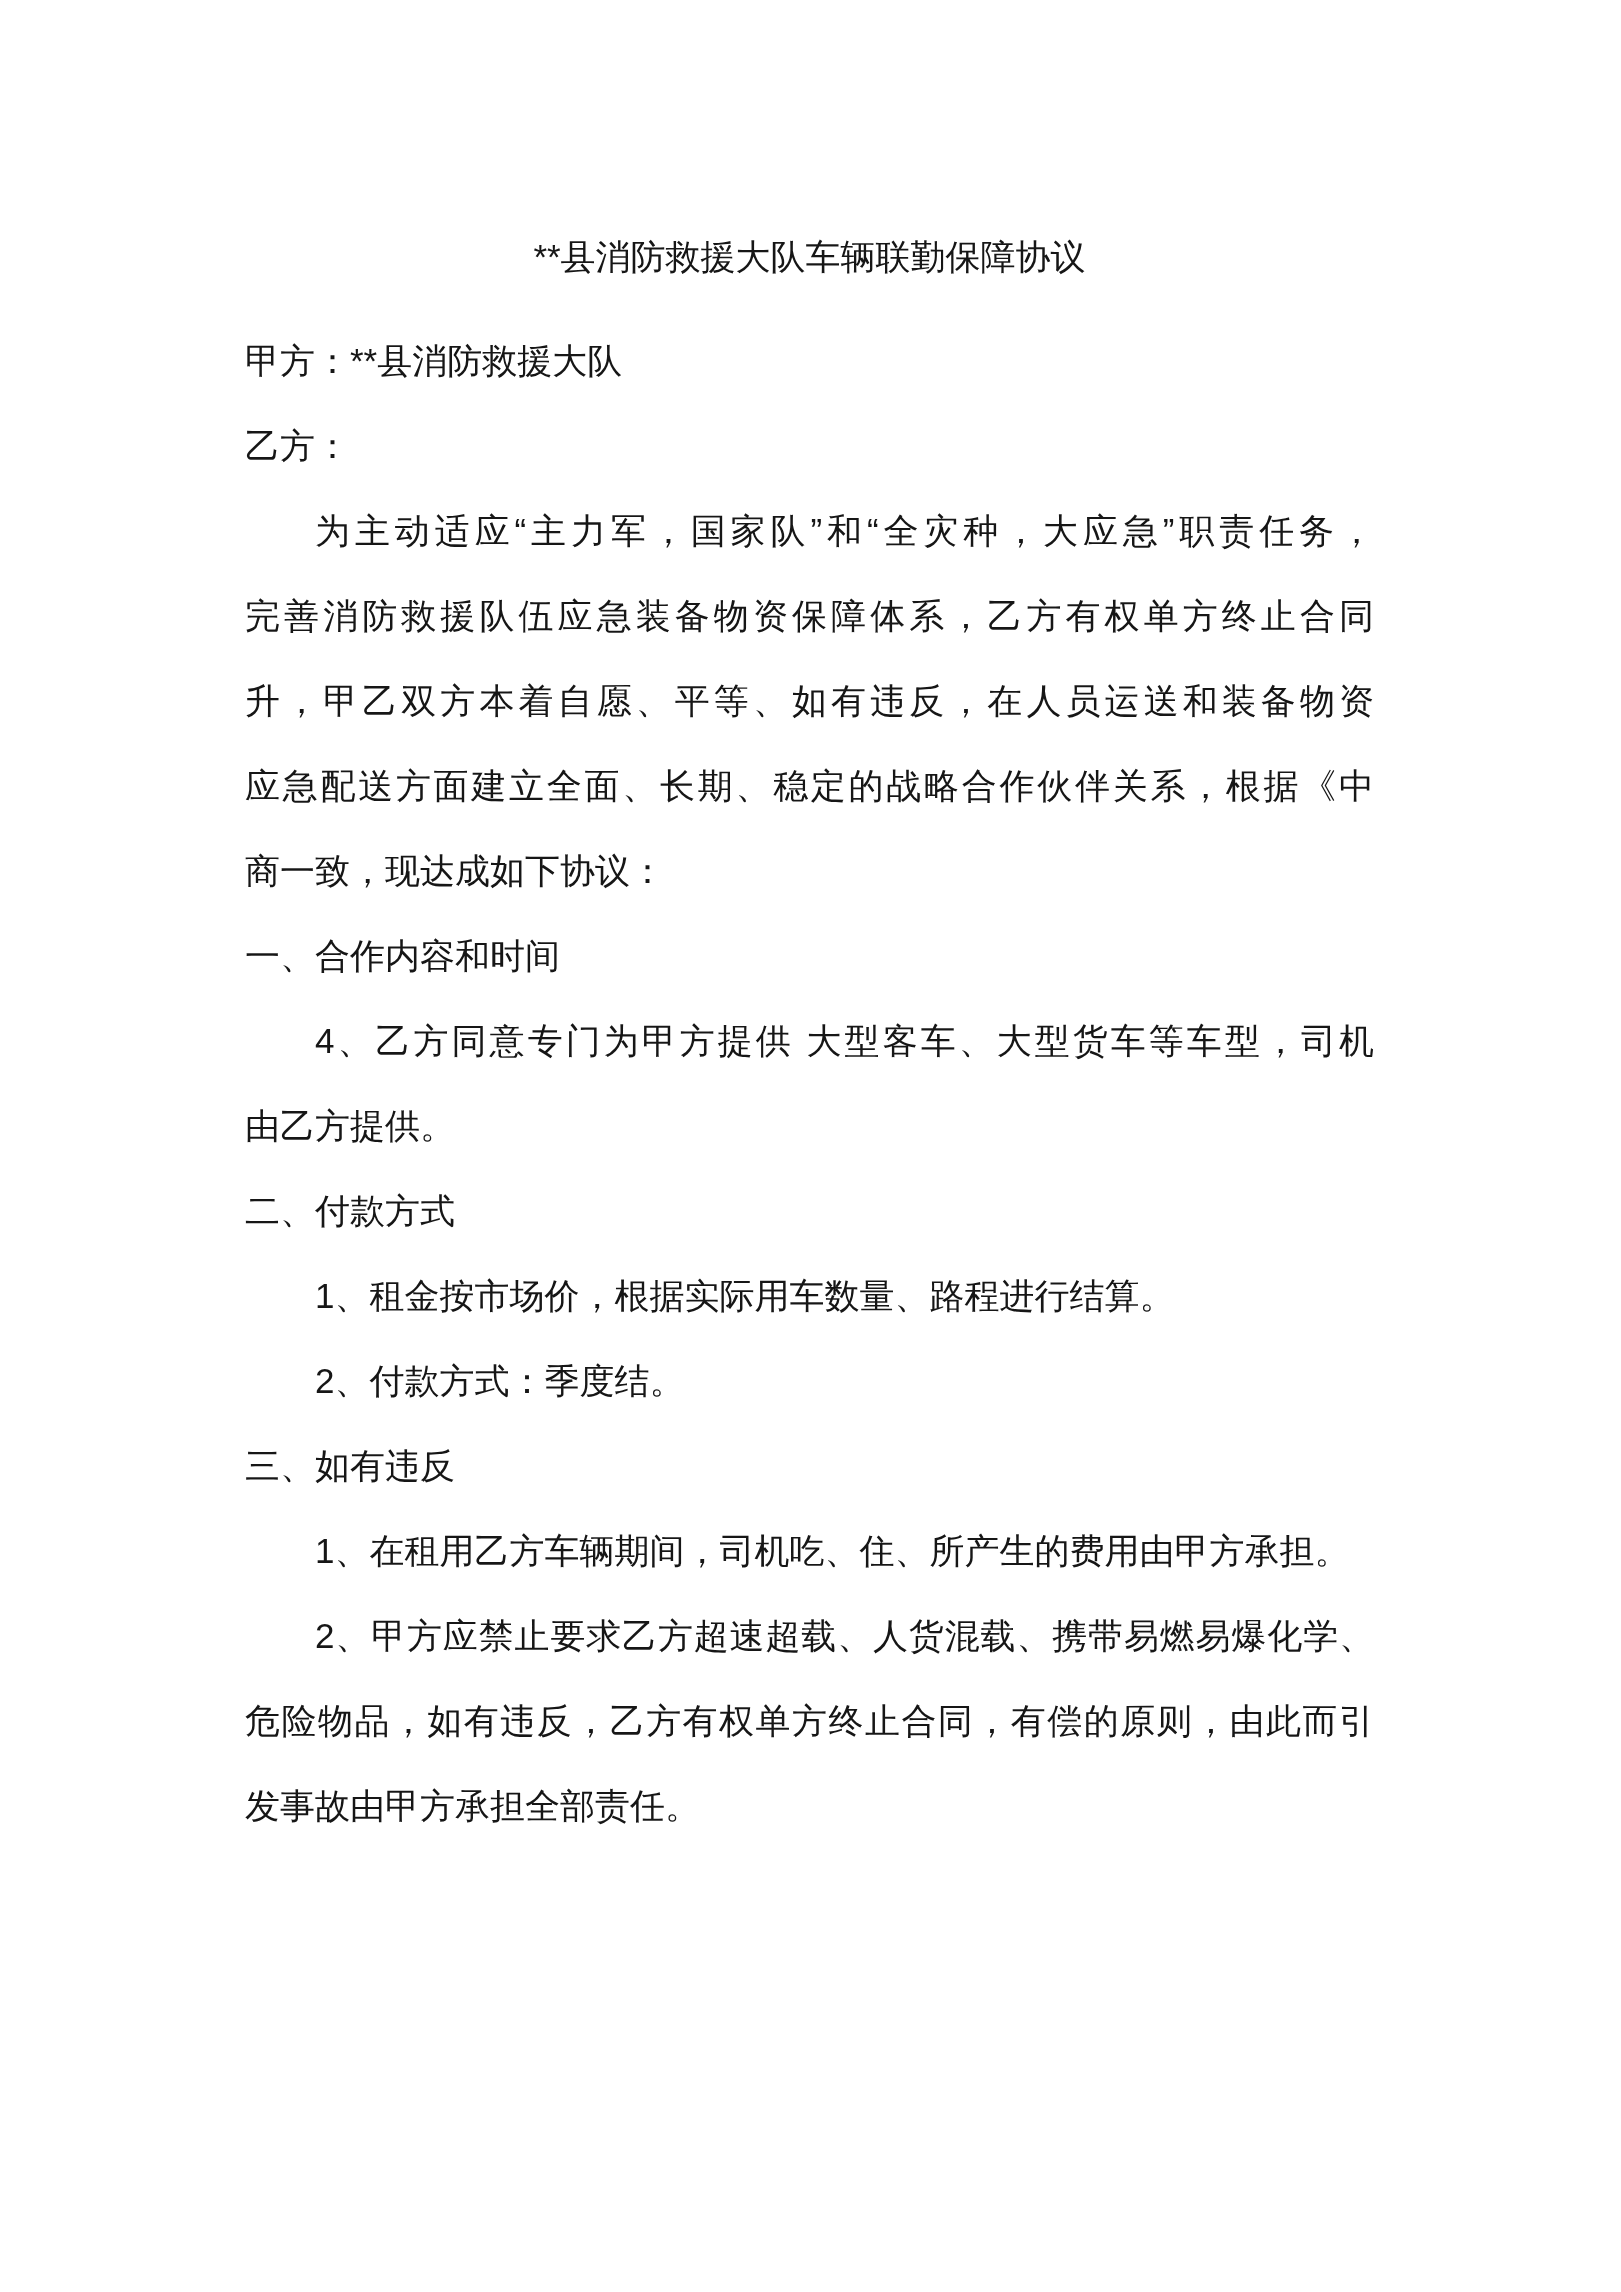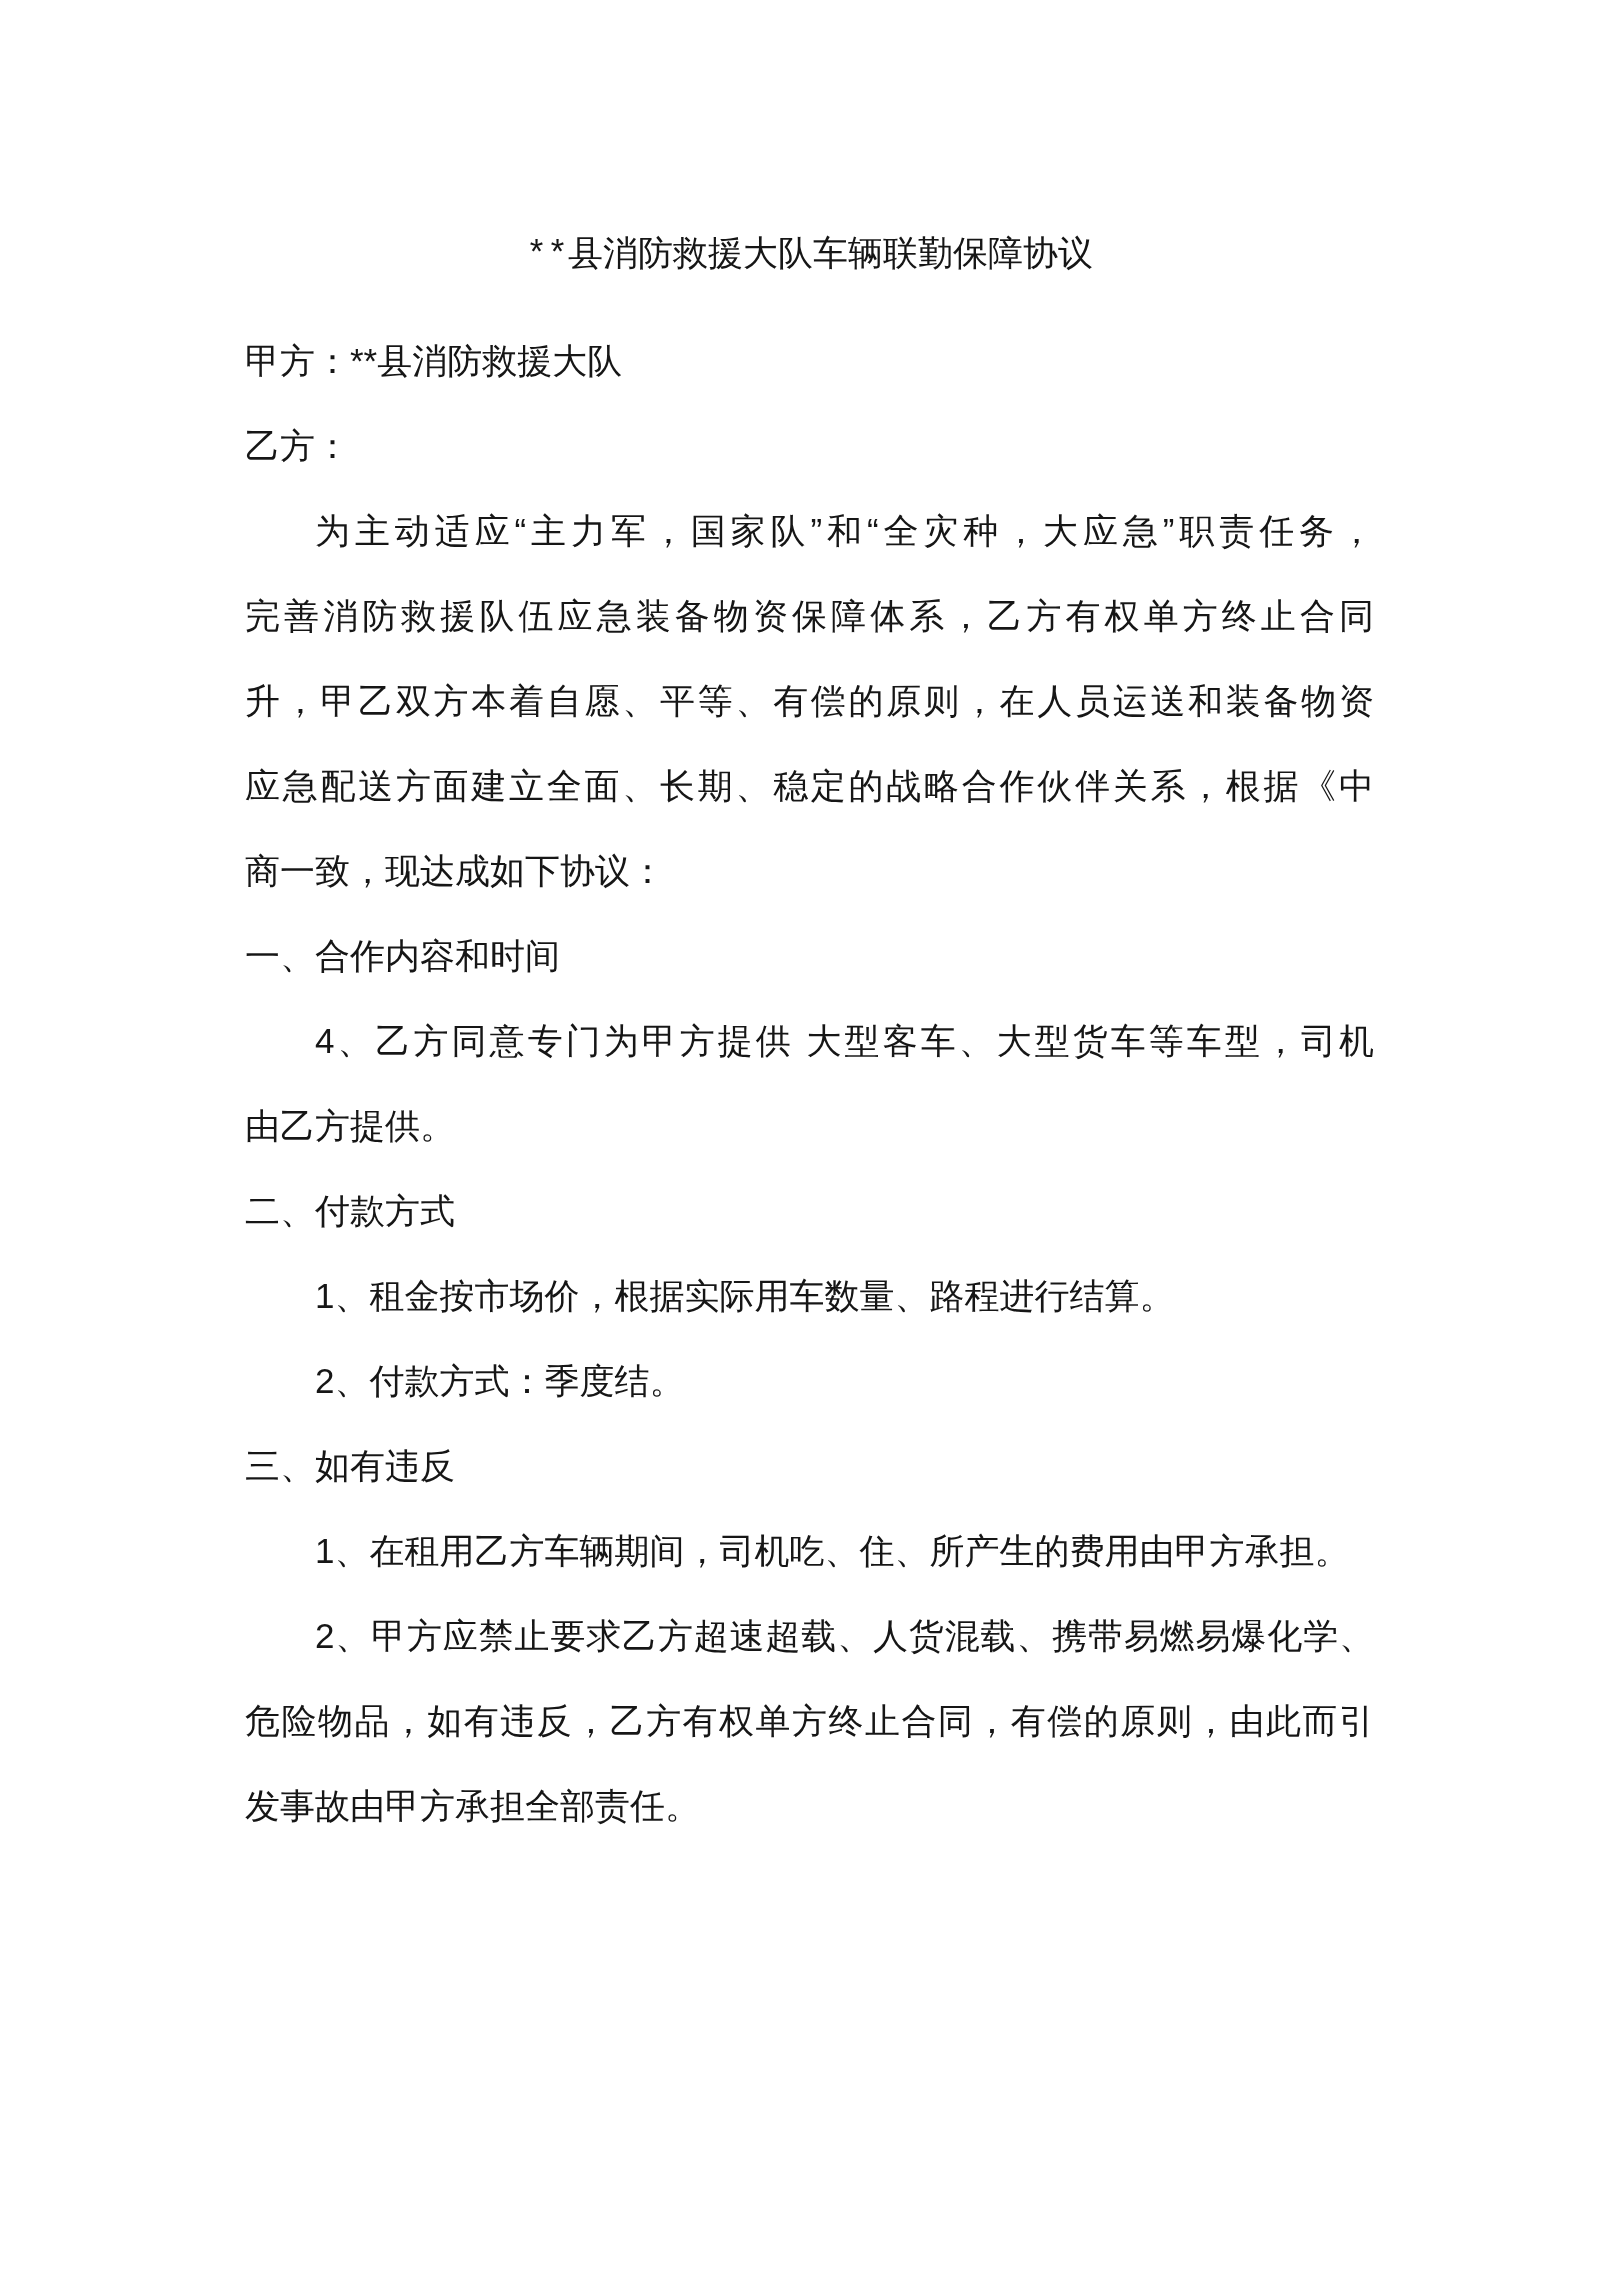--- a/index.html
+++ b/index.html
@@ -23,36 +23,35 @@
     overflow: hidden;
     white-space: nowrap;
   }
   .stretch { text-align-last: justify; }
   .indent { text-indent: 2em; }
   .title {
     text-align: right;
     text-align-last: center;
     margin-bottom: 18.6px;
     white-space: nowrap;
-    font-family: Liberation Mono, monospace;
   }
 </style>
 </head>
 <body>
 
 <div class="page">
 
   <h1 class="line title">**县消防救援大队车辆联勤保障协议</h1>
 
   <p class="line">甲方：**县消防救援大队</p>
   <p class="line">乙方：</p>
 
   <p class="line indent stretch">为主动适应“主力军，国家队”和“全灾种，大应急”职责任务，</p>
   <p class="line stretch">完善消防救援队伍应急装备物资保障体系，乙方有权单方终止合同</p>
-  <p class="line stretch">升，甲乙双方本着自愿、平等、有偿的原则，在人员运送和装备物资</p>
+  <p class="line stretch">升，甲乙双方本着自愿、平等、如有违反，在人员运送和装备物资</p>
   <p class="line stretch">应急配送方面建立全面、长期、稳定的战略合作伙伴关系，根据《中</p>
   <p class="line">商一致，现达成如下协议：</p>
 
   <p class="line">一、合作内容和时间</p>
   <p class="line indent stretch">4、乙方同意专门为甲方提供 大型客车、大型货车等车型，司机</p>
   <p class="line">由乙方提供。</p>
 
   <p class="line">二、付款方式</p>
   <p class="line indent">1、租金按市场价，根据实际用车数量、路程进行结算。</p>
   <p class="line indent">2、付款方式：季度结。</p>

